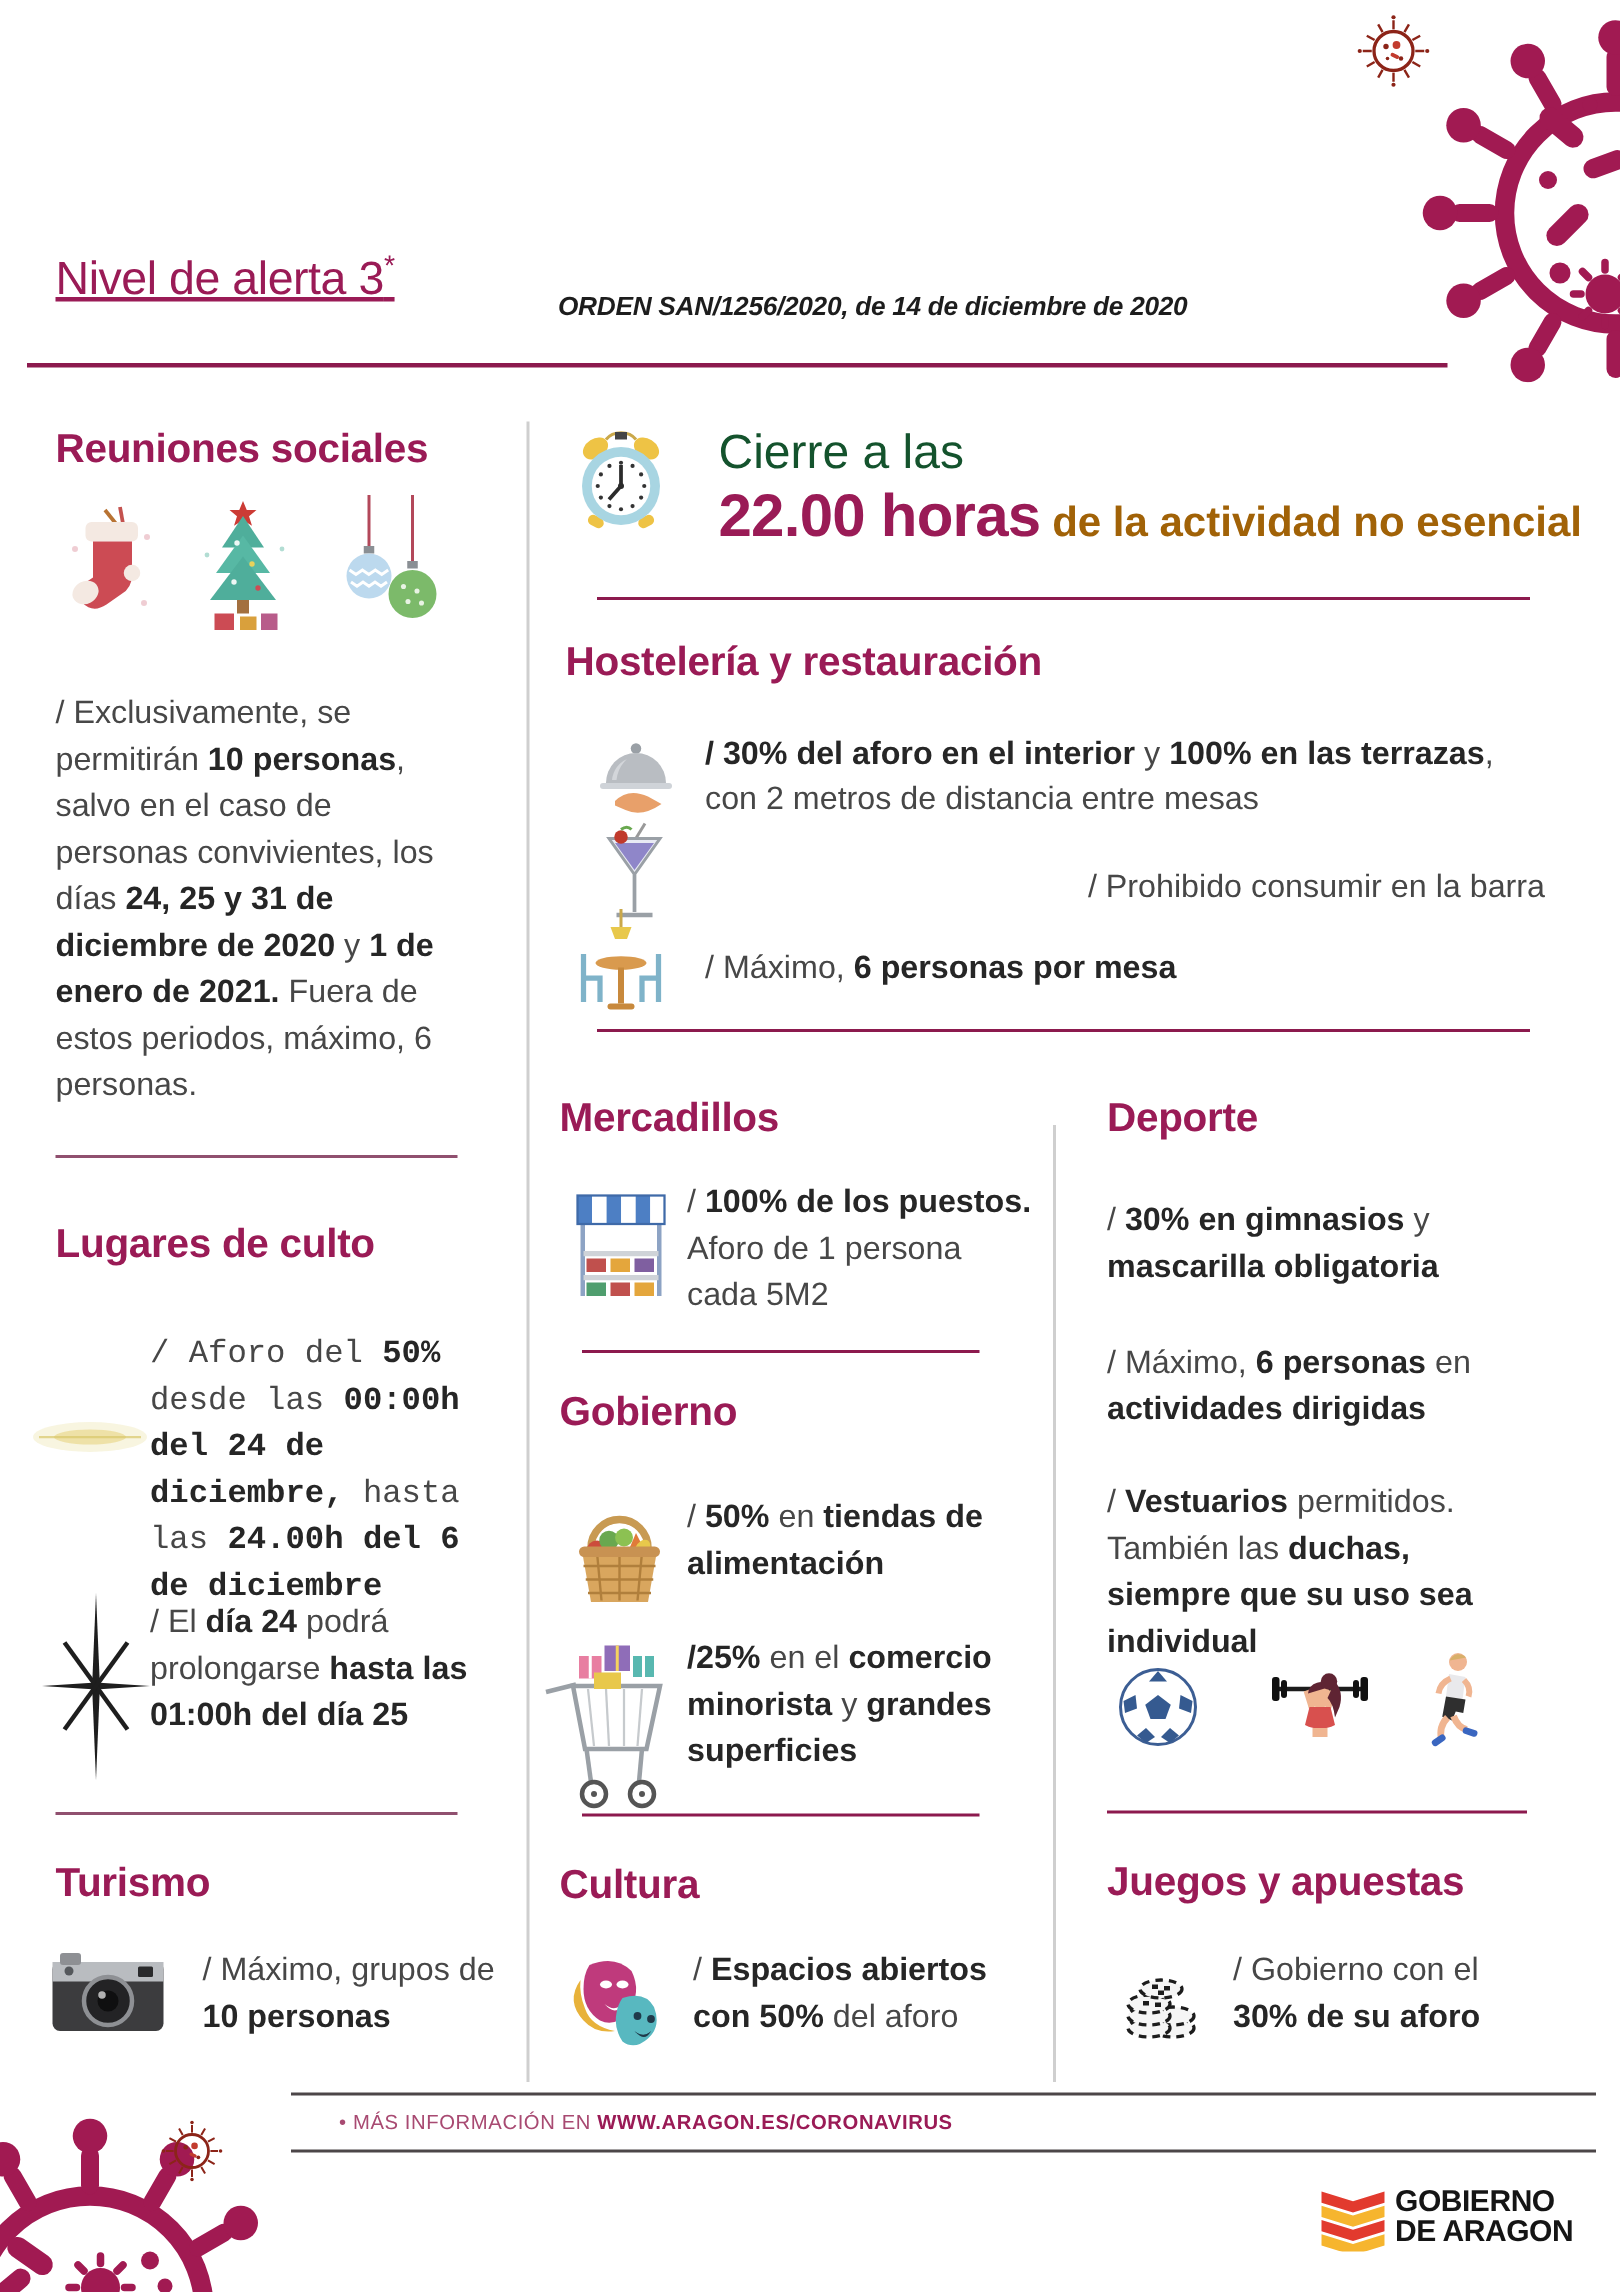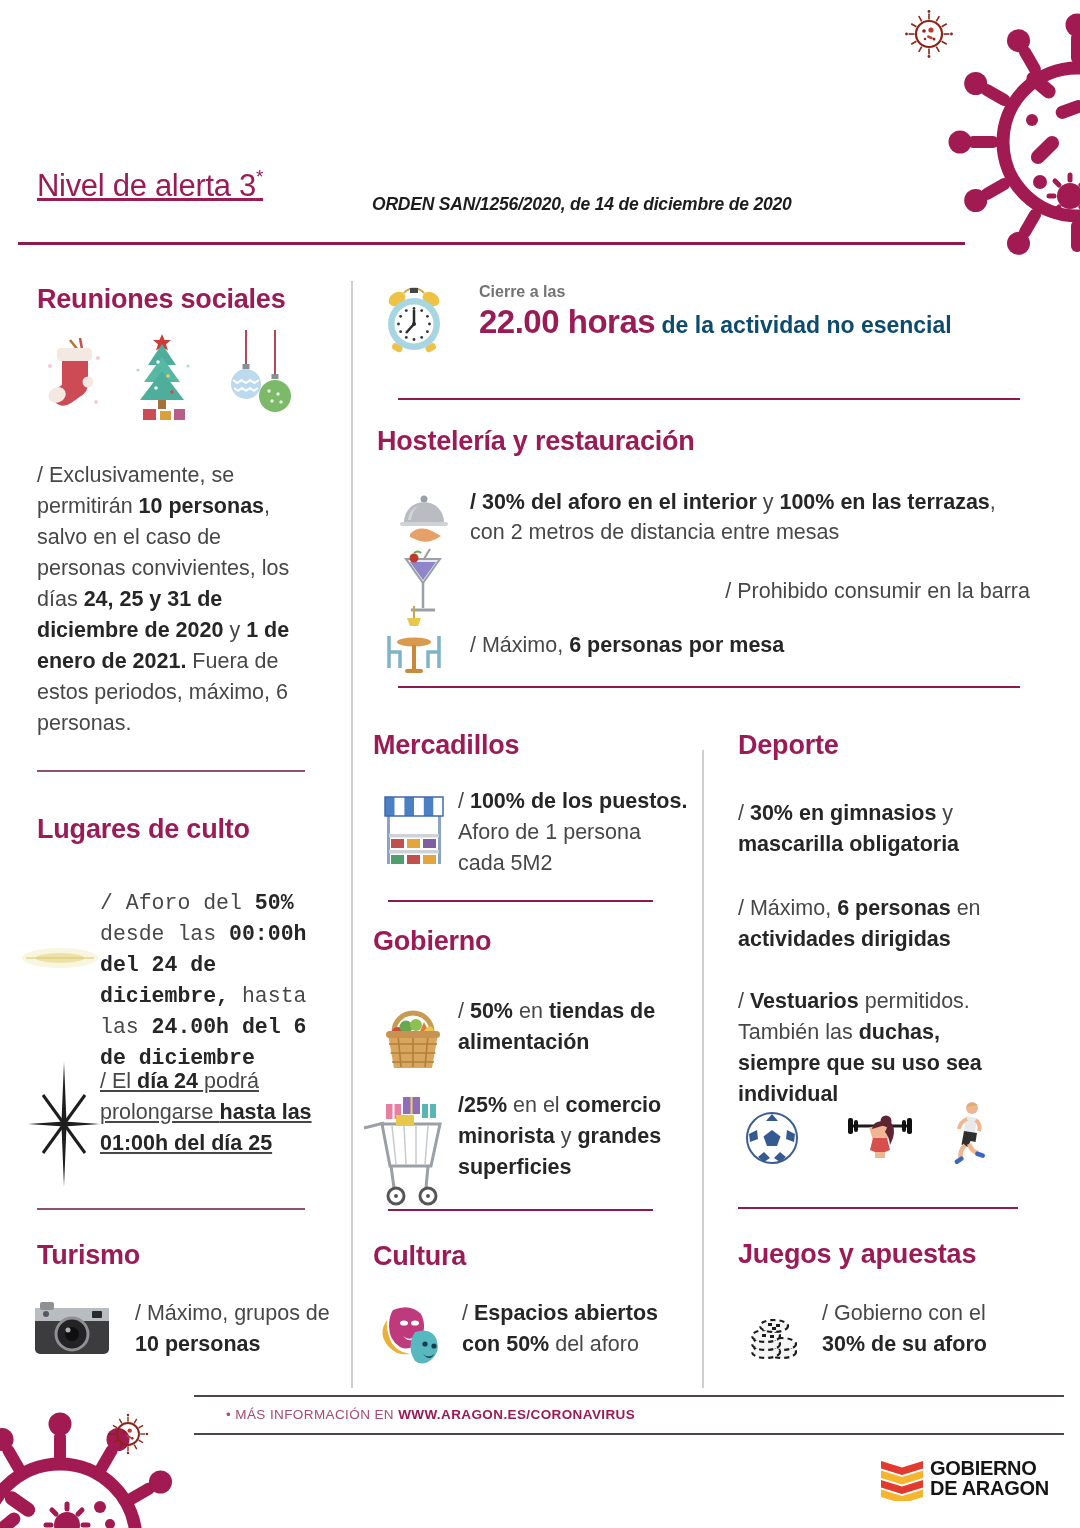--- a/index.html
+++ b/index.html
@@ -26,23 +26,23 @@
   .h2{font-size:27px;font-weight:700;color:var(--accent);letter-spacing:-0.2px;}
   .nivel{font-size:31px;color:var(--accent);font-weight:400;letter-spacing:-0.3px;text-decoration:underline;}
   .nivel sup{font-size:19px;position:relative;top:-2px;}
   .orden{font-size:17.5px;font-weight:700;font-style:italic;color:#1d1d1d;letter-spacing:-0.2px;}
   .txt{font-size:21.5px;line-height:31px;color:var(--body);}
   .txt .seg-b{font-weight:700;color:var(--bold);}
   .rule{background:var(--rule);height:3px;}
   .rule-thin{background:var(--rule);height:2px;}
   .div-thin{background:#7c3156;height:2px;opacity:.85;}
   .vline{width:2px;background:var(--divider);}
-  .cierre-1{font-size:16px;font-weight:700;color:#737373;}
-  .cierre-big{font-size:33px;font-weight:700;color:var(--accent);letter-spacing:-0.5px;}
-  .cierre-post{font-size:23px;font-weight:700;color:#0c4a6e;}
+  .cierre-1{font-size:32px;font-weight:400;color:#14532d;}
+  .cierre-big{font-size:40px;font-weight:700;color:var(--accent);letter-spacing:-0.5px;}
+  .cierre-post{font-size:28px;font-weight:700;color:#a16207;}
   .finfo{font-size:13.5px;letter-spacing:.4px;color:#a84a72;font-weight:400;}
   .finfo .seg-b{font-weight:700;color:var(--accent);}
   .fline{height:2px;background:#4c4648;}
   .logo-text{font-size:20px;line-height:19.5px;font-weight:700;color:#151515;letter-spacing:-0.3px;}
   svg{display:block;}
 </style>
 </head>
 <body>
 
 <div class="abs h1" style="left:37px;top:34px;width:840px;">
@@ -199,21 +199,21 @@
 <div class="abs txt" style="left:100px;top:888px;width:242px;font-family:Liberation Mono, monospace;"><span class="">/ Aforo del </span><span class="seg-b ">50%</span><span class=""> desde las </span><span class="seg-b ">00:00h del 24 de diciembre,</span><span class=""> hasta las </span><span class="seg-b ">24.00h del 6 de diciembre</span></div>
 
 <div class="abs" style="left:28px;top:1062px;">
   <svg width="72" height="125" viewBox="0 0 72 125">
     <polygon points="36,0 38.6,62 36,125 33.4,62" fill="#1e1e1e"></polygon>
     <polygon points="0,62 36,59.6 72,62 36,64.4" fill="#1e1e1e"></polygon>
     <line x1="15" y1="33" x2="57" y2="91" stroke="#1e1e1e" stroke-width="3"></line>
     <line x1="57" y1="33" x2="15" y2="91" stroke="#1e1e1e" stroke-width="3"></line>
   </svg>
 </div>
-<div class="abs txt" style="left:100px;top:1066px;width:238px;text-decoration:underline;"><span class="">/ El </span><span class="seg-b ">día 24</span><span class=""> podrá prolongarse </span><span class="seg-b ">hasta las 01:00h del día 25</span></div>
+<div class="abs txt" style="left:100px;top:1066px;width:238px;"><span class="">/ El </span><span class="seg-b ">día 24</span><span class=""> podrá prolongarse </span><span class="seg-b ">hasta las 01:00h del día 25</span></div>
 
 <div class="abs div-thin" style="left:37px;top:1208px;width:268px;"></div>
 
 <div class="abs h2" style="left:37px;top:1240px;">Turismo</div>
 
 <div class="abs" style="left:32px;top:1292px;">
   <svg width="80" height="70" viewBox="0 0 80 70">
     <rect x="3" y="16" width="74" height="46" rx="5" fill="#3c3c3e"></rect>
     <rect x="3" y="16" width="74" height="13" fill="#b9bcc0"></rect>
     <rect x="8" y="10" width="14" height="8" rx="2" fill="#8e9094"></rect>

